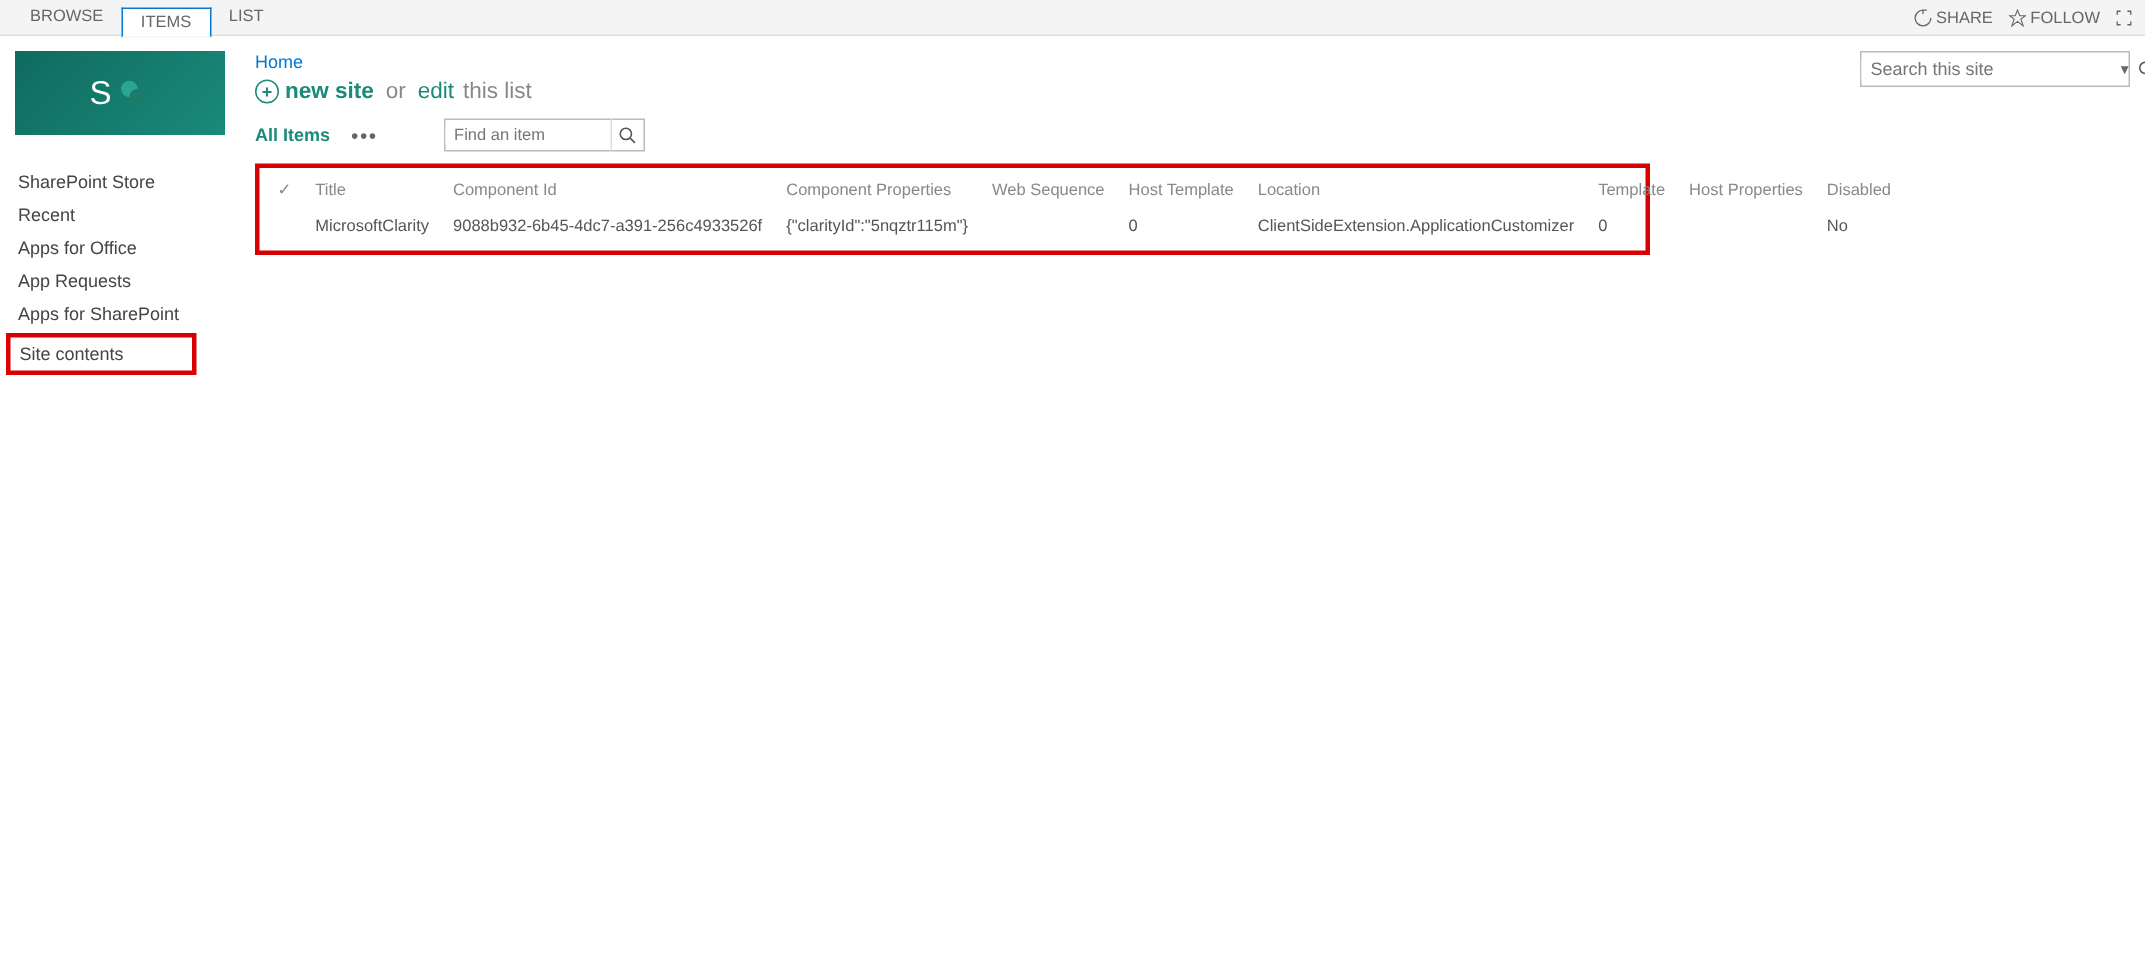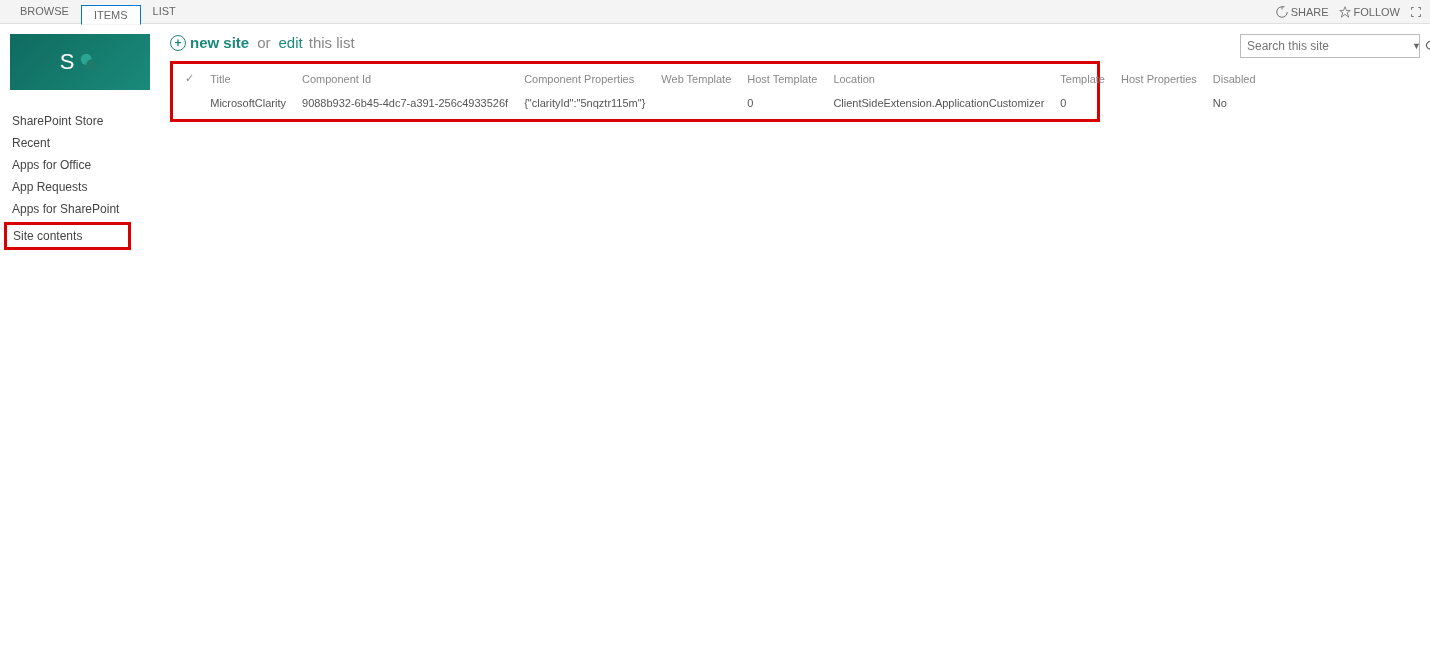--- a/index.html
+++ b/index.html
@@ -104,41 +104,55 @@
       <li>Apps for Office</li>
       <li>App Requests</li>
       <li>Apps for SharePoint</li>
     </ul>
     <div class="nav-highlight">
       <div class="nav-item-inner">Site contents</div>
     </div>
   </div>
 
   <div class="main-col">
+    <div class="breadcrumb">Home</div>
 
     <div class="list-actions">
       <span class="new-item-link">
         <span class="plus-icon">+</span>
         <span>new site</span>
       </span>
       <span class="or-text">or</span>
       <span class="edit-link">edit</span>
       <span class="this-list">this list</span>
     </div>
 
+    <div class="view-row">
+      <span class="view-name">All Items</span>
+      <span class="ellipsis-icon">•••</span>
+      <div class="find-box">
+        <input type="text" placeholder="Find an item" style="">
+        <span class="search-btn">
+          <svg class="mag" viewBox="0 0 16 16" fill="none" stroke="#555" stroke-width="1.4">
+              <circle cx="7" cy="7" r="5"></circle>
+              <line x1="11" y1="11" x2="15" y2="15"></line>
+            </svg>
+        </span>
+      </div>
+    </div>
 
     <div class="list-frame">
       <table class="list-table">
         <thead>
           <tr>
             <th class="check-col">✓</th>
             <th>Title</th>
             <th>Component Id</th>
             <th>Component Properties</th>
-            <th>Web Template</th>
+            <th>Web Sequence</th>
             <th>Host Template</th>
             <th>Location</th>
             <th>Template</th>
             <th>Host Properties</th>
             <th>Disabled</th>
           </tr>
         </thead>
         <tbody>
           <tr>
             <td class="check-col"></td>

